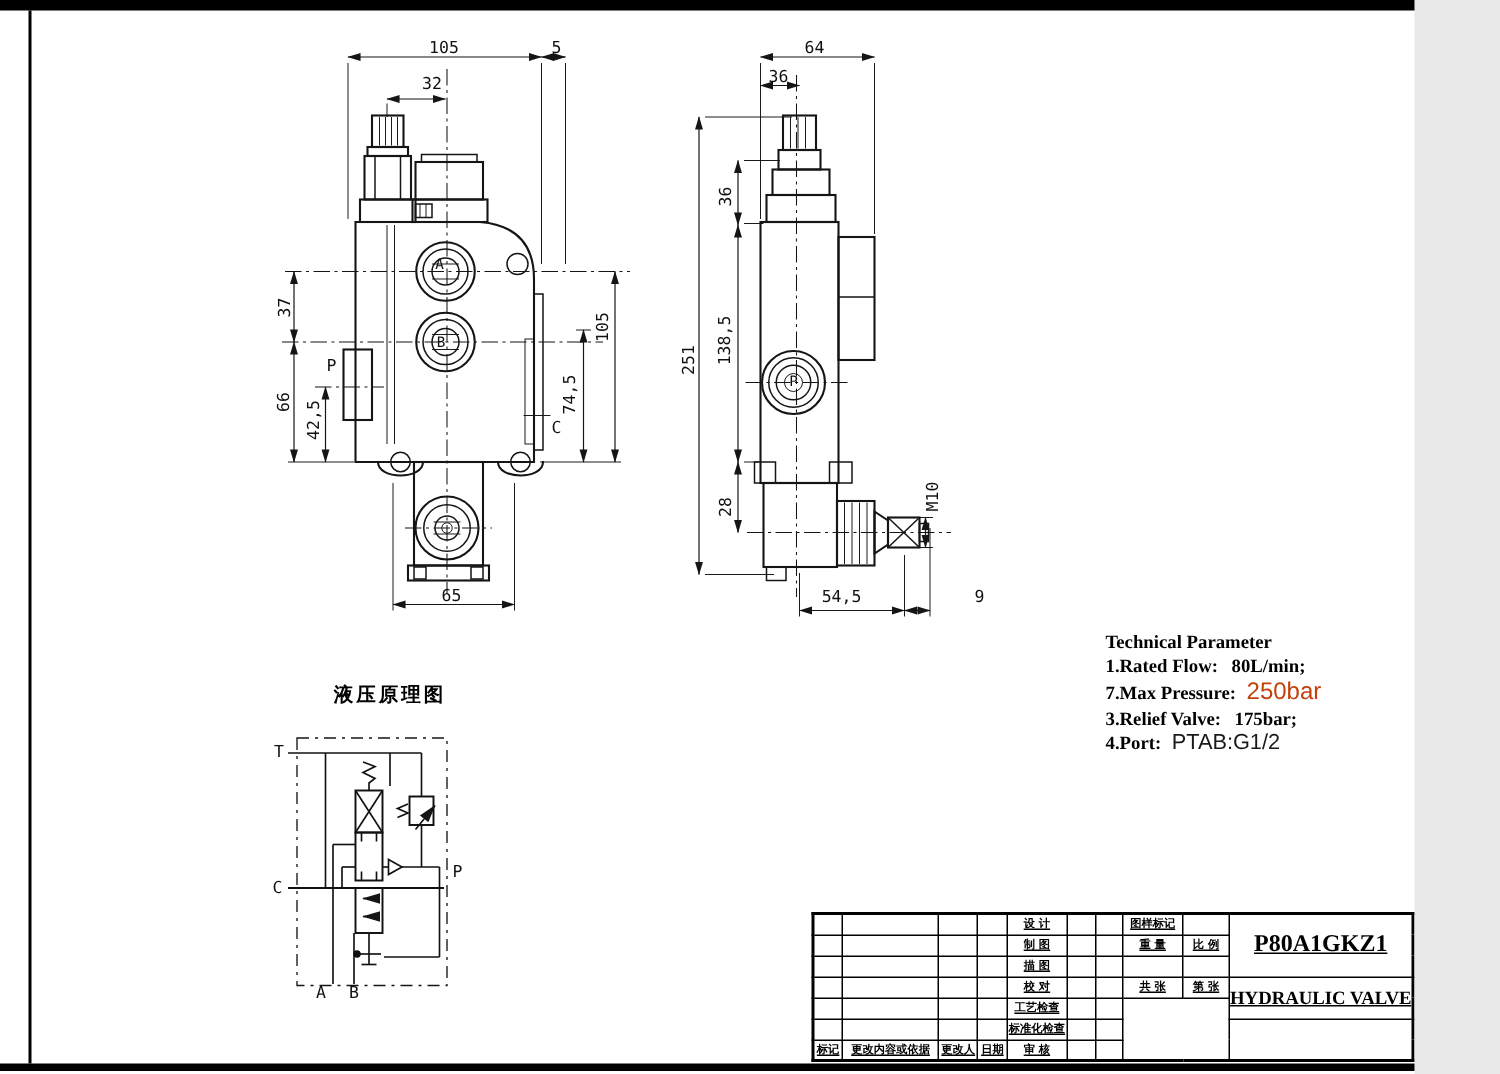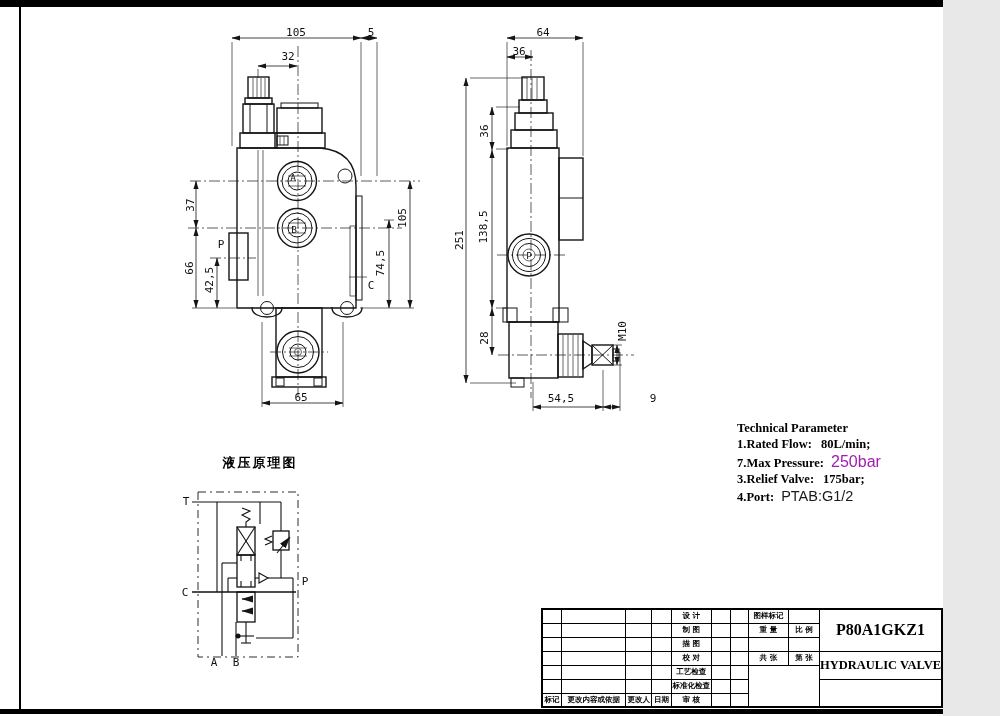--- a/index.html
+++ b/index.html
@@ -25,26 +25,26 @@
        color:#111;white-space:nowrap;}
   .lbl.v{transform:translate(-50%,-50%) rotate(-90deg);}
   .lbl.small{font-size:9.5px;}
   .sch-title{position:absolute;transform:translate(-50%,-50%);font:bold 13px "DejaVu Sans",sans-serif;
        color:#000;letter-spacing:2px;white-space:nowrap;}
   
   .tech{position:absolute;left:737px;top:420px;color:#000;}
   .tech .tp-title{font:bold 12.5px "Liberation Serif",serif;line-height:16px;}
   .tech .row{font:bold 12.5px "Liberation Serif",serif;line-height:16.5px;white-space:nowrap;}
   .tech .val-serif{margin-left:9px;}
-  .tech .val-sans{font:16px "Liberation Sans",sans-serif;font-weight:400;color:#a21caf;margin-left:7px;}
+  .tech .val-sans{font:16px "Liberation Sans",sans-serif;font-weight:400;color:#c2410c;margin-left:7px;}
   .tech .val-sans2{font:14.5px "Liberation Sans",sans-serif;font-weight:400;color:#1a1a1a;margin-left:7px;}
   
   table.tb{position:absolute;left:541px;top:608px;border-collapse:collapse;table-layout:fixed;
            border:2px solid #000;}
-  .tb tr{height:14px;}
+  .tb tr{height:14px;text-decoration:underline;}
   .tb td{border:1px solid #000;padding:0;text-align:center;vertical-align:middle;
          font-weight:700;font-size:7.5px;color:#000;overflow:hidden;white-space:nowrap;}
   .tb td.model{font:700 16px "Liberation Serif",serif;}
   .tb td.product{font:700 12.5px "Liberation Serif",serif;text-align:right;}
   .minis{display:flex;height:100%;width:100%;}
   .minis div{flex:1;border-left:1px solid #000;height:100%;}
   .minis div:first-child{border-left:none;}
 </style>
 </head>
 <body>

